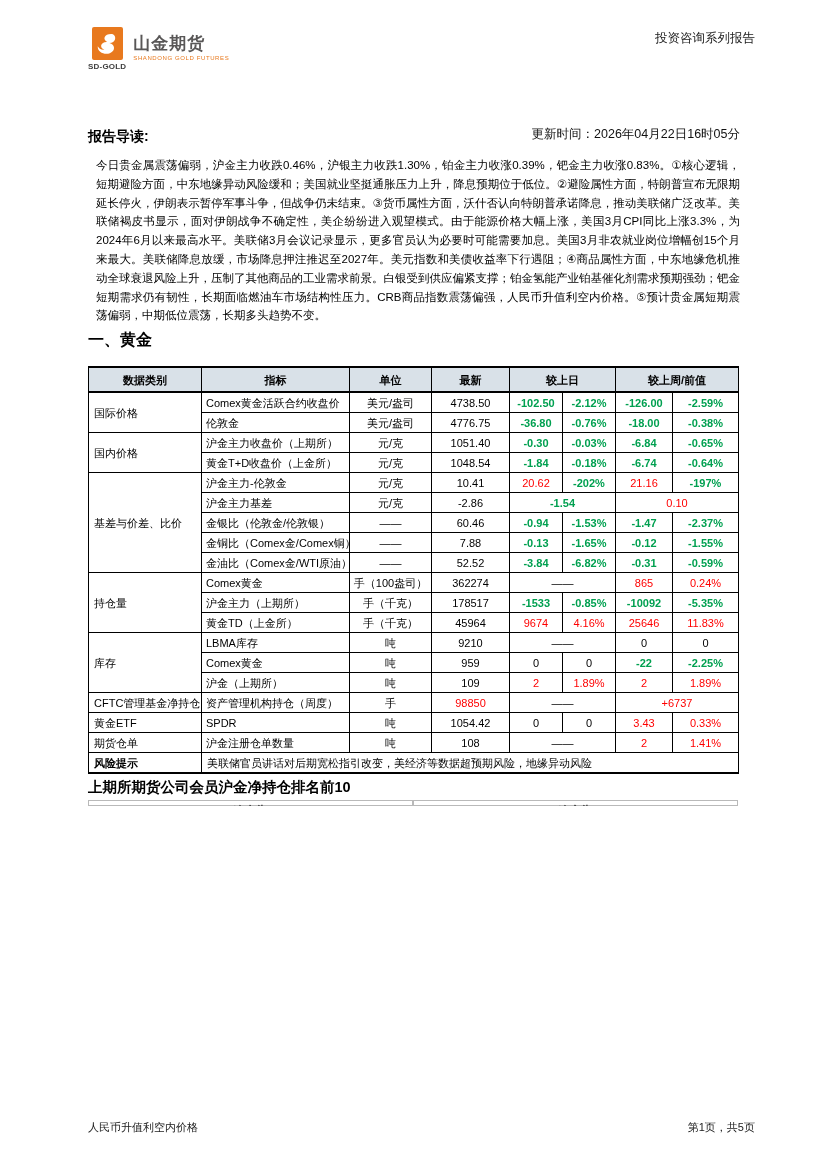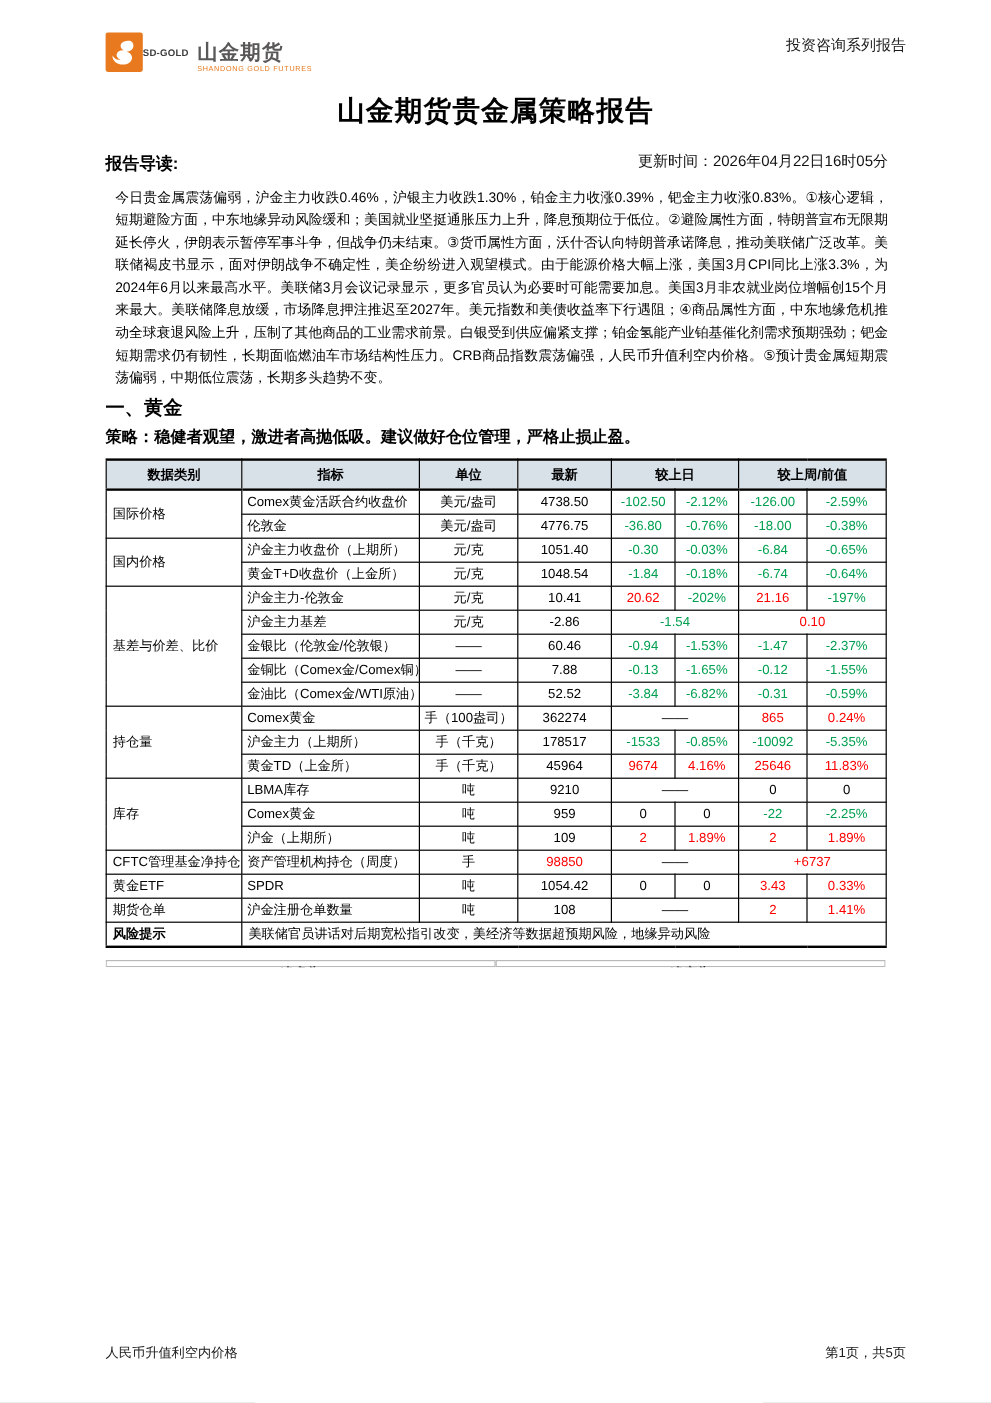--- a/index.html
+++ b/index.html
@@ -8,46 +8,46 @@
     position:relative;
     width:826px;height:1169px;
     margin:0 auto;
     background:#ffffff;
     font-family:"Liberation Sans","DejaVu Sans",sans-serif;
     color:#000;
     overflow:hidden;
   }
   
   .logo-box{position:absolute;left:88px;top:27px;display:flex;align-items:flex-start;}
-  .logo-mark-wrap{display:flex;flex-direction:row;align-items:center;}
+  .logo-mark-wrap{display:flex;flex-direction:column;align-items:center;}
   .logo-mark{width:31px;height:33px;background:var(--orange);border-radius:2px;display:flex;align-items:center;justify-content:center;}
   .logo-badge{font-size:8px;font-weight:bold;color:#3d3d3d;margin-top:2px;letter-spacing:0.2px;}
   .logo-text{margin-left:7px;margin-top:8px;}
   .logo-cn{font-size:17px;font-weight:bold;color:#595757;letter-spacing:1px;line-height:18px;}
   .logo-en{font-size:6px;color:var(--orange);letter-spacing:0.6px;margin-top:2px;}
   .series-label{position:absolute;top:30px;right:71px;font-size:12.5px;color:#1a1a1a;}
   
   .report-title{position:absolute;left:0;right:0;top:77px;text-align:center;font-size:23px;font-weight:bold;letter-spacing:1px;}
   .update-time{position:absolute;top:110px;right:86px;font-size:12.5px;color:#111;margin-top:16px;}
   .intro-head{position:absolute;left:88px;top:128px;font-size:14px;font-weight:bold;text-align:right;}
   .intro-text{position:absolute;left:96px;top:156px;width:644px;font-size:11.5px;line-height:18.8px;text-align:justify;color:#000;}
   
   .section-head{position:absolute;left:88px;top:330px;font-size:16px;font-weight:bold;font-family:Liberation Mono, monospace;}
   .strategy-line{position:absolute;left:88px;top:355px;font-size:13.5px;font-weight:bold;}
   
-  .gold-table{position:absolute;left:88px;top:382px;width:650px;border-collapse:collapse;table-layout:fixed;font-size:11px;}
+  .gold-table{position:absolute;left:88px;top:366px;width:650px;border-collapse:collapse;table-layout:fixed;font-size:11px;}
   .gold-table th,.gold-table td{border:1px solid #000;padding:0 3px;height:19px;line-height:12px;overflow:hidden;white-space:nowrap;}
   .gold-table thead th{background:var(--headbg);font-weight:bold;text-align:center;height:23px;border-bottom:2px solid #000;}
   .gold-table{border-top:2px solid #000;border-bottom:2px solid #000;}
   .gold-table td{text-align:center;}
   .gold-table td.cat{text-align:left;padding-left:5px;margin-top:36px;}
   .gold-table td.cat.b{font-weight:bold;}
   .gold-table td.ind{text-align:left;padding-left:4px;}
   .gold-table td.risk{text-align:left;padding-left:5px;margin-top:30px;}
-  .c-k{color:#000;} .c-g{color:var(--green);} .c-r{color:var(--red);}
+  .c-k{color:#000;} .c-g{color:var(--green);font-weight:bold;} .c-r{color:var(--red);}
   
   .rank-head{position:absolute;left:88px;top:778px;font-size:14.5px;font-weight:bold;}
   .rank-partial{position:absolute;left:88px;top:800px;width:650px;height:6px;overflow:hidden;display:flex;}
   .rp-cell{flex:1;border:1px solid #b9b9b9;text-align:center;font-size:11px;font-weight:bold;color:#333;padding-top:2px;}
   
   .footer-left{position:absolute;left:88px;top:1120px;font-size:11px;color:#1a1a1a;}
   .footer-right{position:absolute;right:71px;top:1120px;font-size:11px;color:#1a1a1a;}
 </style>
 </head>
 <body>
@@ -63,28 +63,26 @@
       </div>
       <div class="logo-badge">SD-GOLD</div>
     </div>
     <div class="logo-text">
       <div class="logo-cn">山金期货</div>
       <div class="logo-en">SHANDONG GOLD FUTURES</div>
     </div>
   </div>
   <div class="series-label">投资咨询系列报告</div>
 
-  <div class="report-title">山金期货贵金属策略报告</div>
   <div class="update-time">更新时间：2026年04月22日16时05分</div>
 
   <div class="intro-head">报告导读:</div>
   <div class="intro-text">今日贵金属震荡偏弱，沪金主力收跌0.46%，沪银主力收跌1.30%，铂金主力收涨0.39%，钯金主力收涨0.83%。①核心逻辑，短期避险方面，中东地缘异动风险缓和；美国就业坚挺通胀压力上升，降息预期位于低位。②避险属性方面，特朗普宣布无限期延长停火，伊朗表示暂停军事斗争，但战争仍未结束。③货币属性方面，沃什否认向特朗普承诺降息，推动美联储广泛改革。美联储褐皮书显示，面对伊朗战争不确定性，美企纷纷进入观望模式。由于能源价格大幅上涨，美国3月CPI同比上涨3.3%，为2024年6月以来最高水平。美联储3月会议记录显示，更多官员认为必要时可能需要加息。美国3月非农就业岗位增幅创15个月来最大。美联储降息放缓，市场降息押注推迟至2027年。美元指数和美债收益率下行遇阻；④商品属性方面，中东地缘危机推动全球衰退风险上升，压制了其他商品的工业需求前景。白银受到供应偏紧支撑；铂金氢能产业铂基催化剂需求预期强劲；钯金短期需求仍有韧性，长期面临燃油车市场结构性压力。CRB商品指数震荡偏强，人民币升值利空内价格。⑤预计贵金属短期震荡偏弱，中期低位震荡，长期多头趋势不变。</div>
 
   <div class="section-head">一、黄金</div>
-  <div class="strategy-line">策略：稳健者观望，激进者高抛低吸。建议做好仓位管理，严格止损止盈。</div>
 
   <table class="gold-table">
     <colgroup>
       <col style="width:113px">
         <col style="width:148px">
         <col style="width:82px">
         <col style="width:78px">
       <col style="width:53px">
         <col style="width:53px">
         <col style="width:57px">
@@ -264,20 +262,21 @@
           <td class="c-r">2</td>
           <td class="c-r">1.41%</td>
         </tr>
         <tr>
           <td class="cat b" rowspan="1">风险提示</td>
           <td class="risk" colspan="7">美联储官员讲话对后期宽松指引改变，美经济等数据超预期风险，地缘异动风险</td>
         </tr>
       </tbody>
   </table>
 
+  <div class="rank-head">上期所期货公司会员沪金净持仓排名前10</div>
   <div class="rank-partial">
     <div class="rp-cell">净多头</div>
     <div class="rp-cell">净空头</div>
   </div>
 
   <div class="footer-left">人民币升值利空内价格</div>
   <div class="footer-right">第1页，共5页</div>
 
 </div>
 

